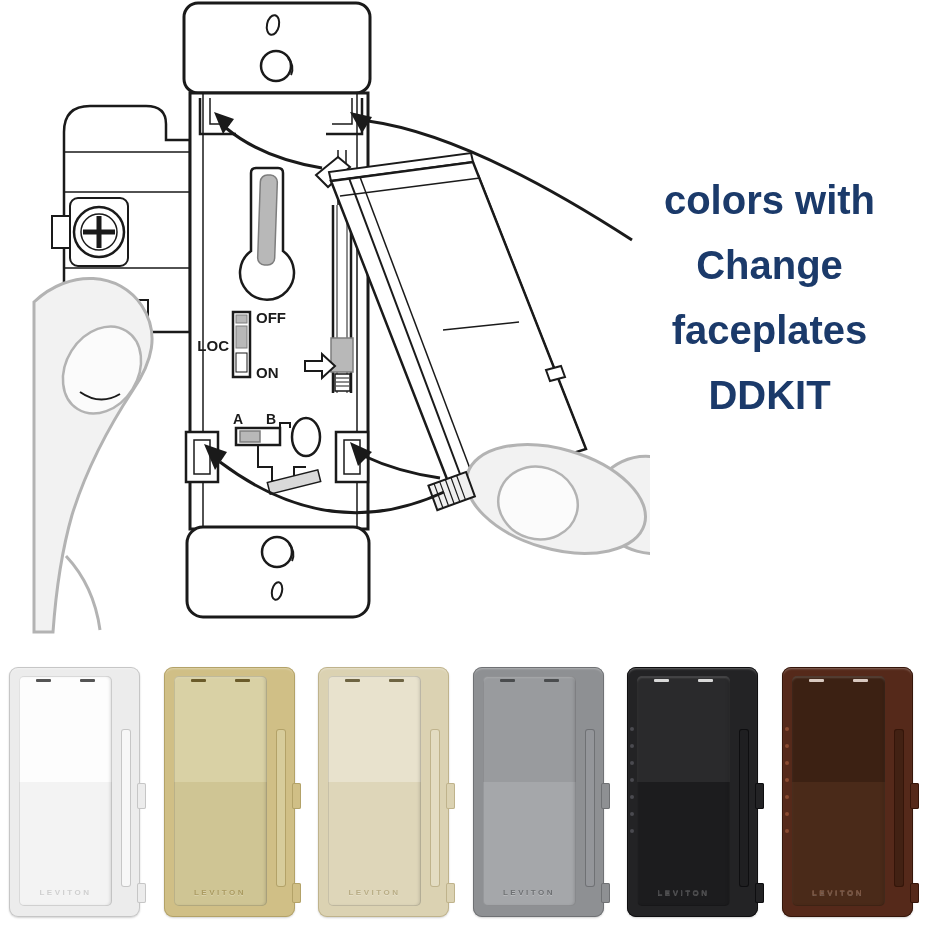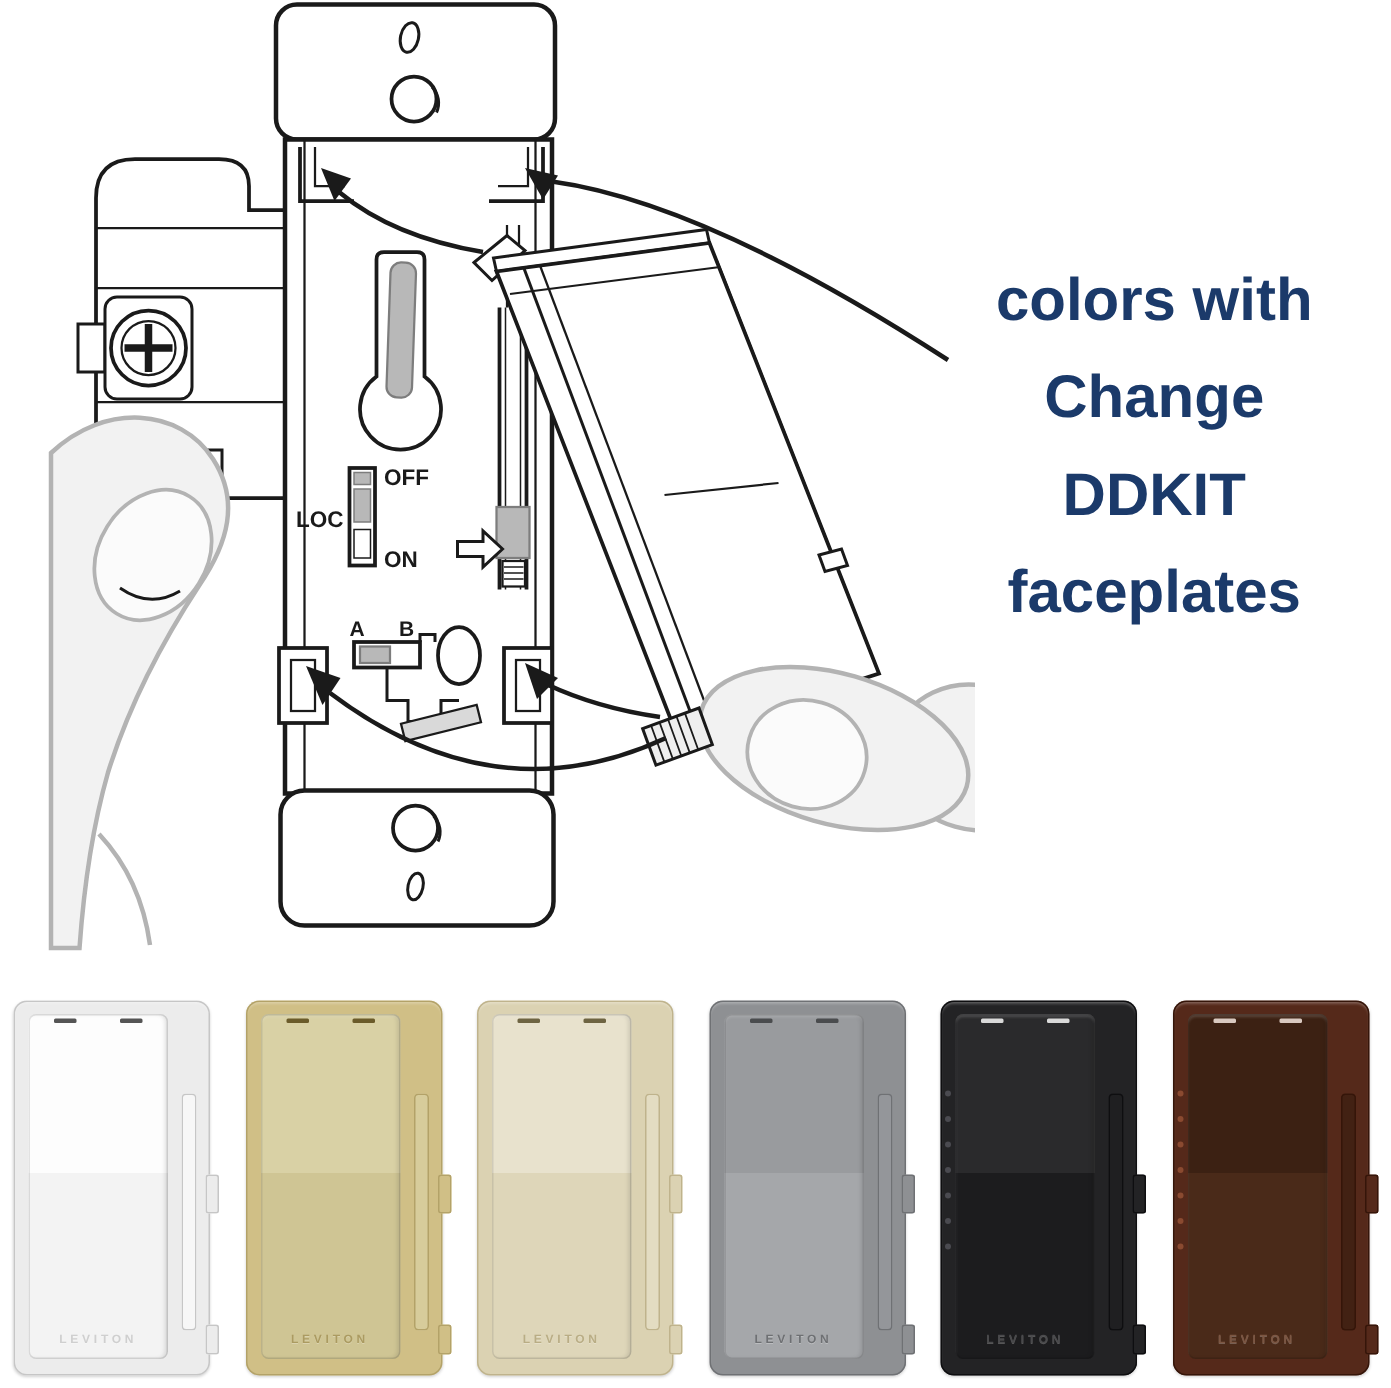--- a/index.html
+++ b/index.html
@@ -171,22 +171,22 @@
         <path class="s" stroke-width="3" d="M444 492 Q330 545 220 462"></path>
         <polygon class="sb" points="204,444 227,452 215,470"></polygon>
         <path class="s" stroke-width="3" d="M440 478 Q398 472 364 456"></path>
         <polygon class="sb" points="350,442 372,452 358,466"></polygon>
       </g>
     </svg>
 
     <div class="headline" style="--headline-color: #1b3a6a;">
       <div>colors with</div>
       <div>Change</div>
+      <div>faceplates</div>
       <div>DDKIT</div>
-      <div>faceplates</div>
     </div>
   </div>
 
   <div class="swatches">
     <div class="cell" style="--frame: #ececec; --edge: #c6c6c6; --paddle-top: #fdfdfd; --paddle-bottom: #f3f3f3; --slider: #f7f7f7; --brand: #cfcfcf; --notch: #555555; --led: transparent;">
       <div class="fp-frame">
         <div class="fp-tab fp-tab-mid"></div>
         <div class="fp-tab fp-tab-bot"></div>
         <div class="fp-paddle">
           <div class="fp-notch n1"></div>

